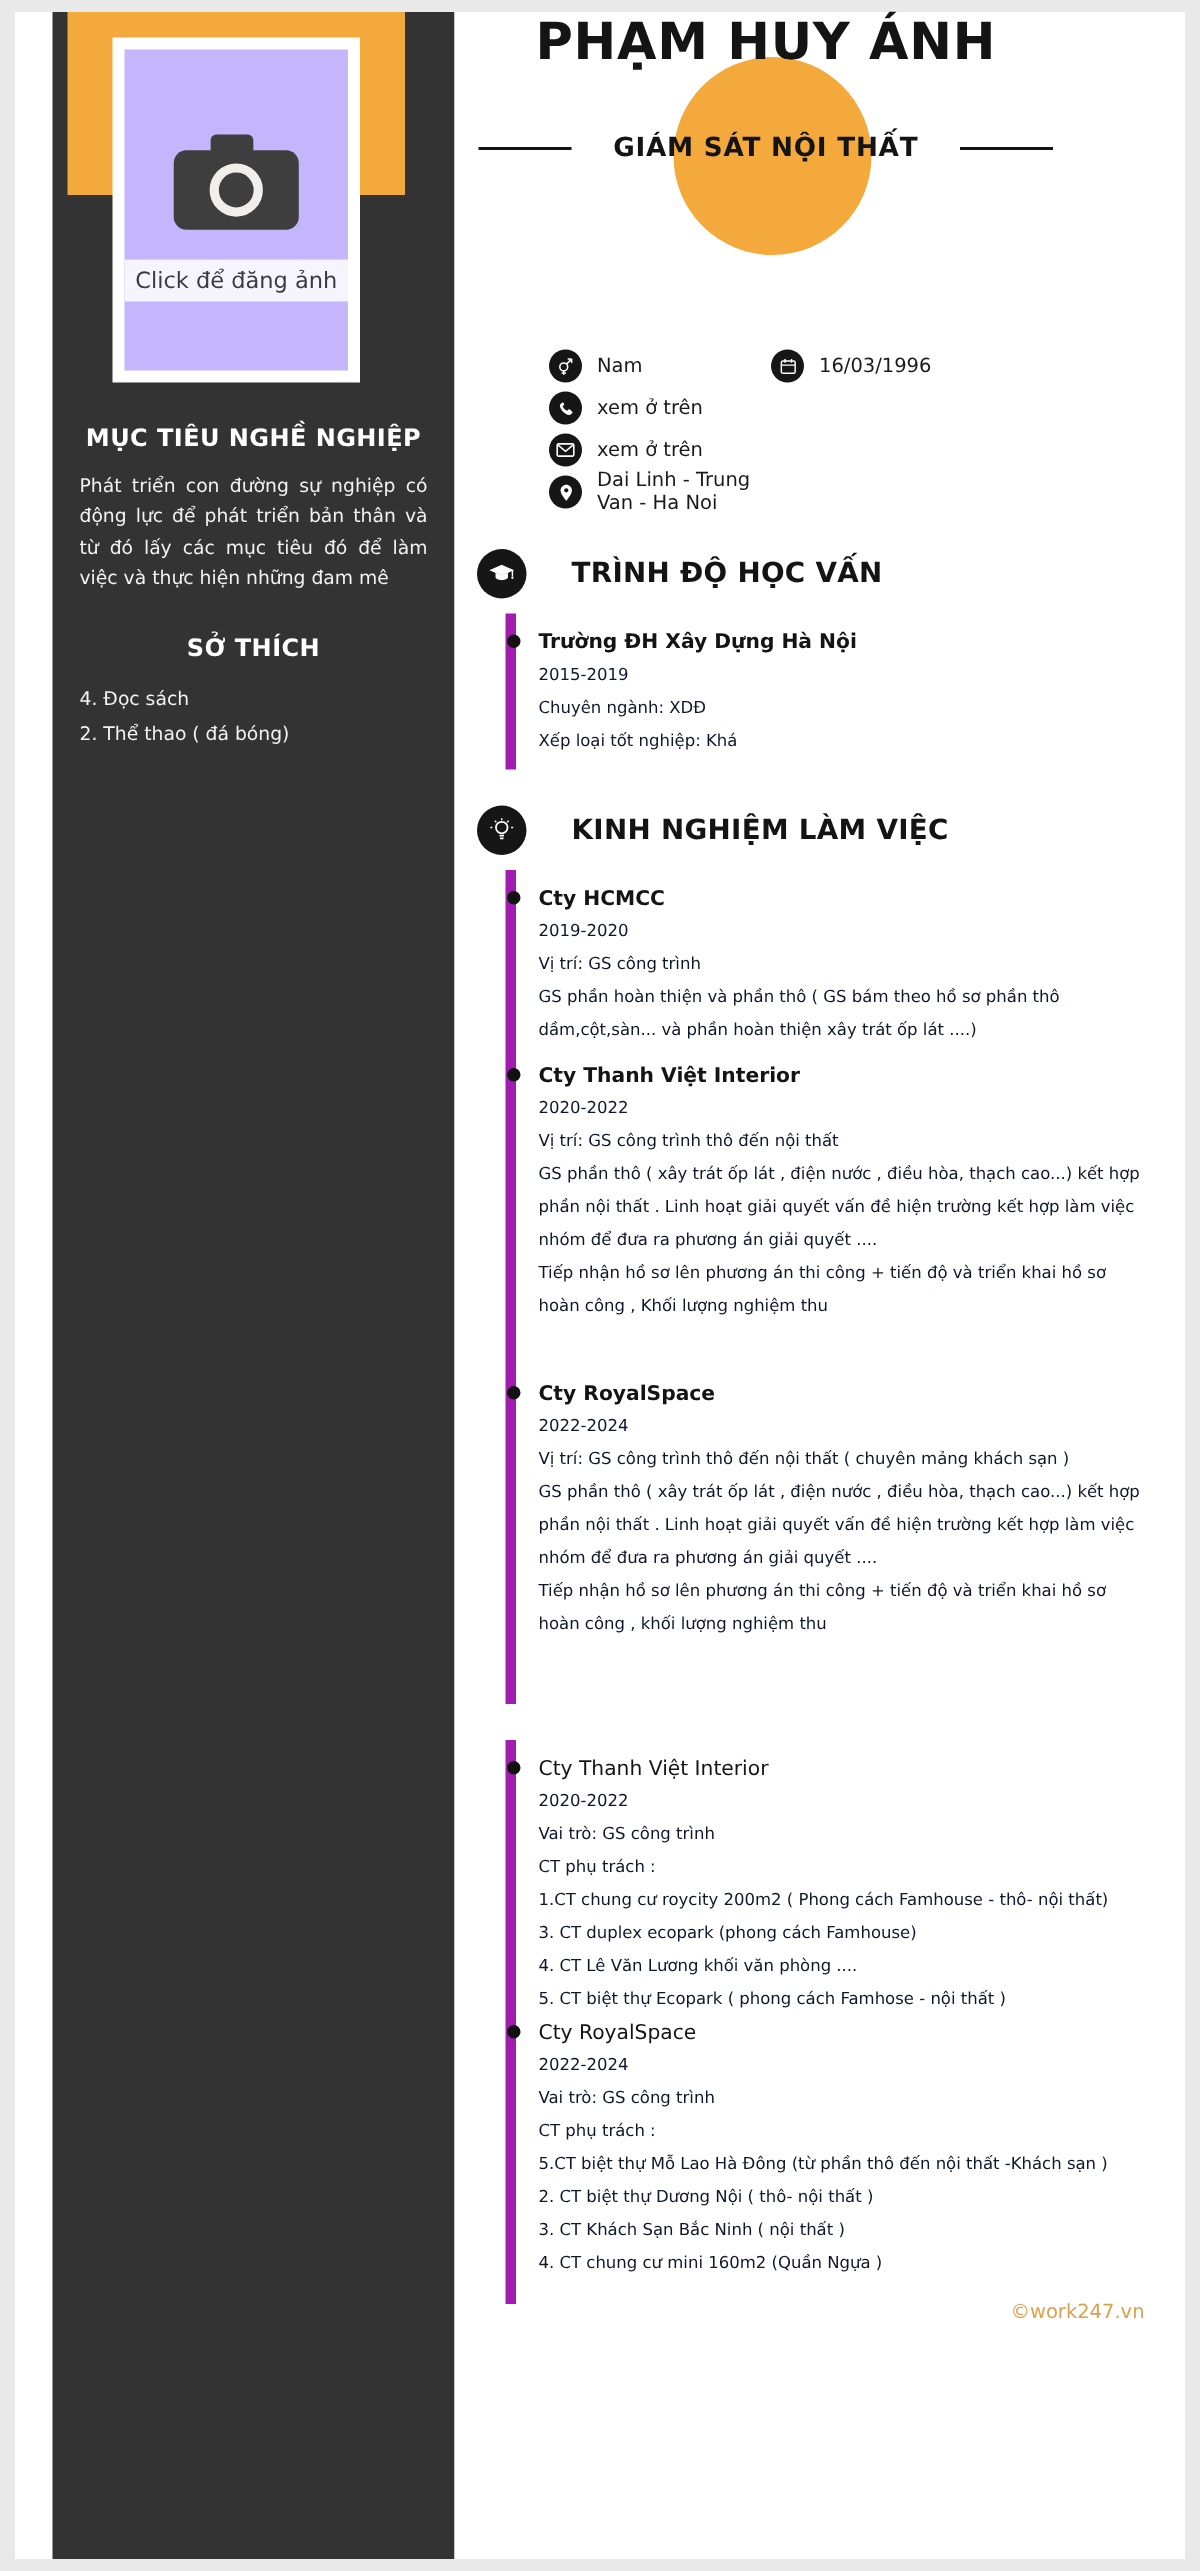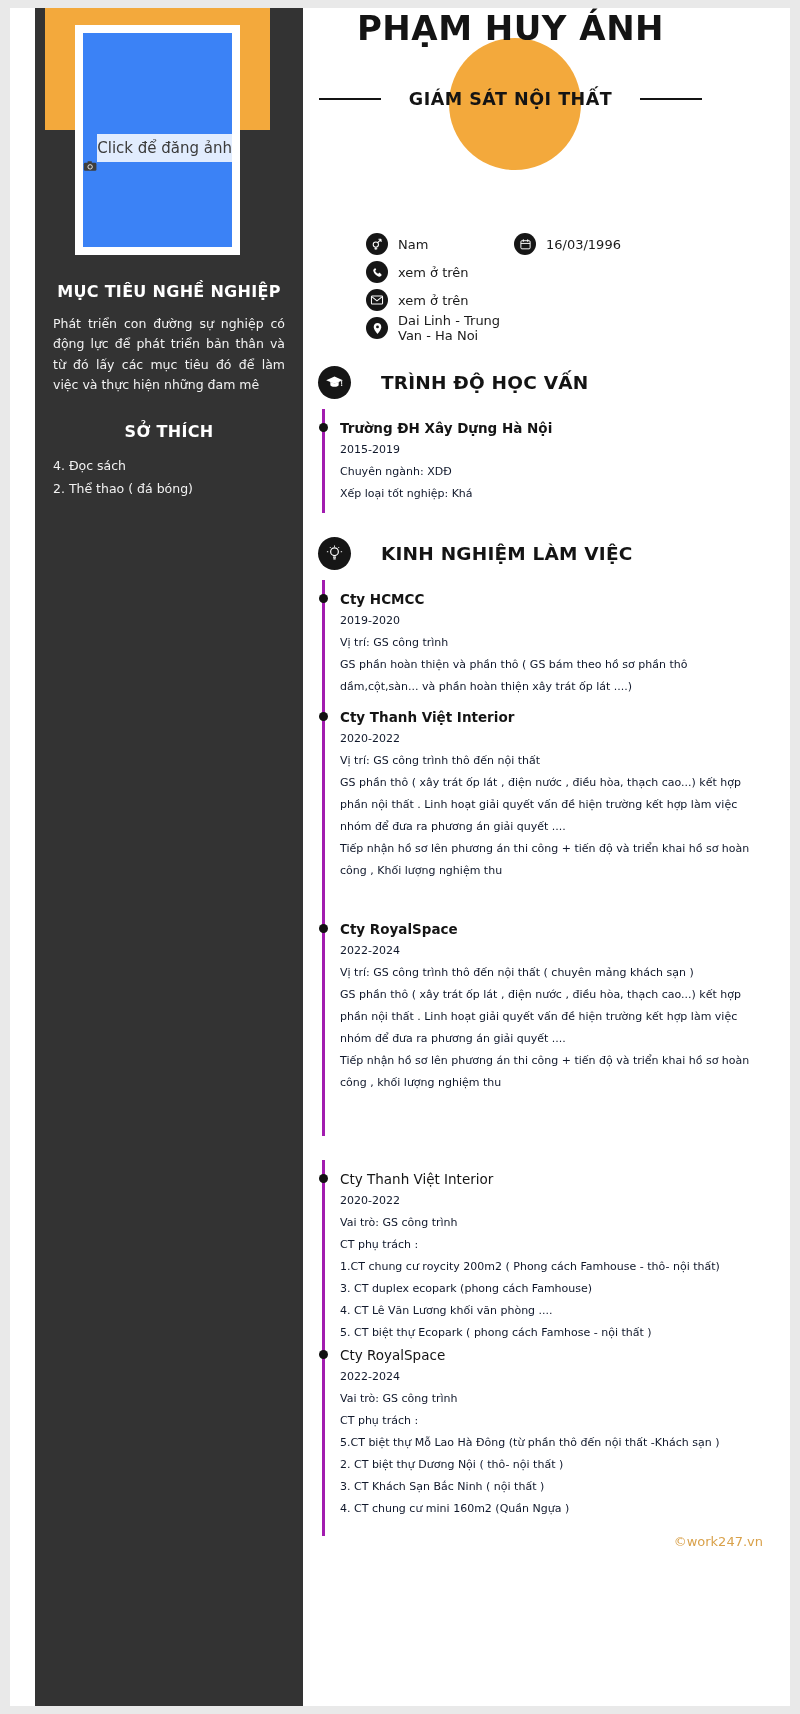--- a/index.html
+++ b/index.html
@@ -36,22 +36,22 @@
     position: relative;
     z-index: 1;
     margin: 17px 0 0 40px;
     width: 165px; height: 230px;
     background: #fff;
     padding: 8px;
     cursor: pointer;
   }
   .photo-inner {
     width: 100%; height: 100%;
-    background: #3b82f6;
-    display: flex; flex-direction: row; align-items: center;
+    background: #c4b5fd;
+    display: flex; flex-direction: column; align-items: center;
     overflow: hidden;
   }
   .camera-svg { margin-top: 52px; }
   .photo-label {
     margin-top: 16px;
     width: 100%;
     background: rgba(255,255,255,0.85);
     color: #3b3b3b;
     font-size: 15px;
     text-align: center;
@@ -131,22 +131,22 @@
   .sec-head { display: flex; align-items: center; gap: 14px; }
   .sec-ic {
     width: 33px; height: 33px; flex: 0 0 33px;
     border-radius: 50%;
     background: var(--icon_bg, #161616);
     display: flex; align-items: center; justify-content: center;
   }
   .sec-head h3 { font-size: 18.5px; font-weight: bold; letter-spacing: .2px; color: #141414; margin-left: 16px; }
 
   .tl {
-    margin: 10px 0 0 4px;
-    border-left: 3px solid #a21caf;
+    margin: 10px 0 0 19px;
+    border-left: 7px solid #a21caf;
     padding: 8px 0 8px 15px;
   }
   .tl-entry { }
   .tl-entry + .tl-entry { margin-top: 8px; }
   .exp-tl { padding-bottom: 42px; }
   .exp-tl .tl-entry:nth-of-type(3) { margin-top: 36px; }
   .proj-tl { padding-bottom: 16px; }
   .proj-tl .tl-entry + .tl-entry { margin-top: 0; }
   .tl-title {
     position: relative;

